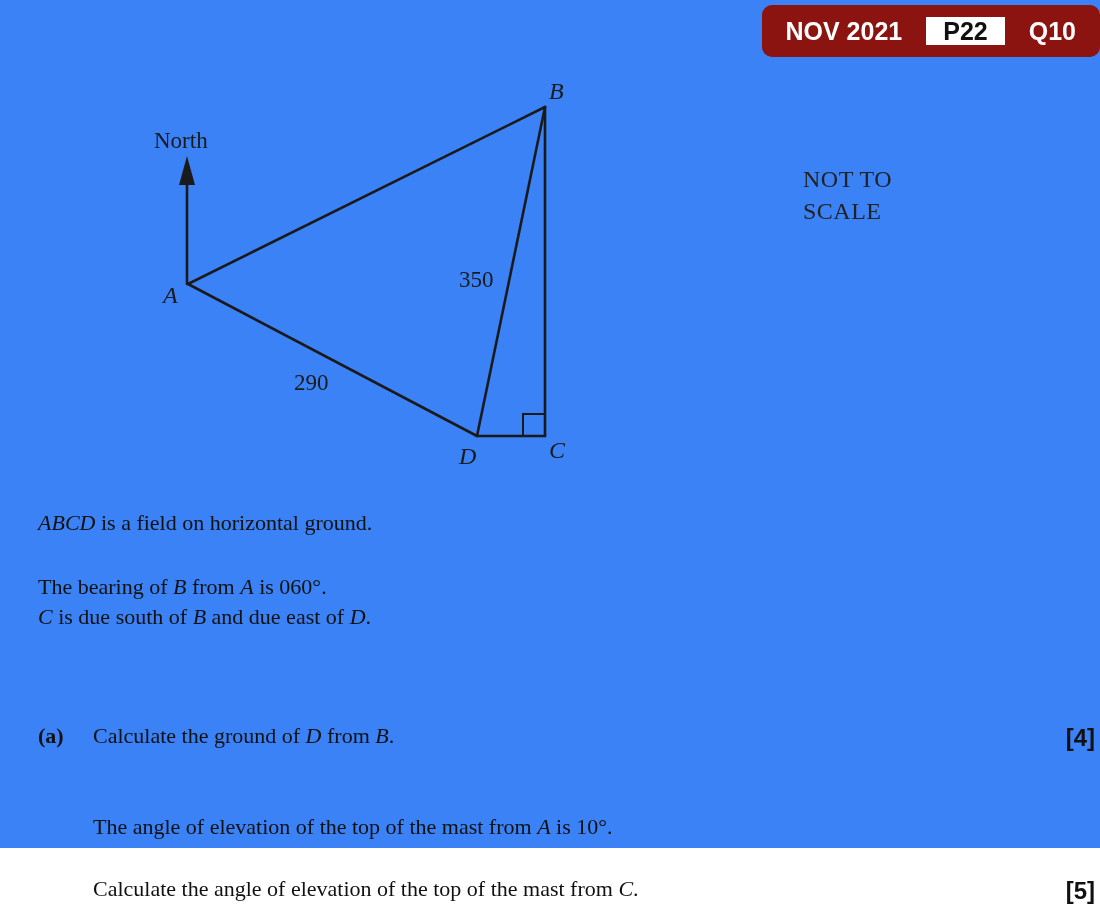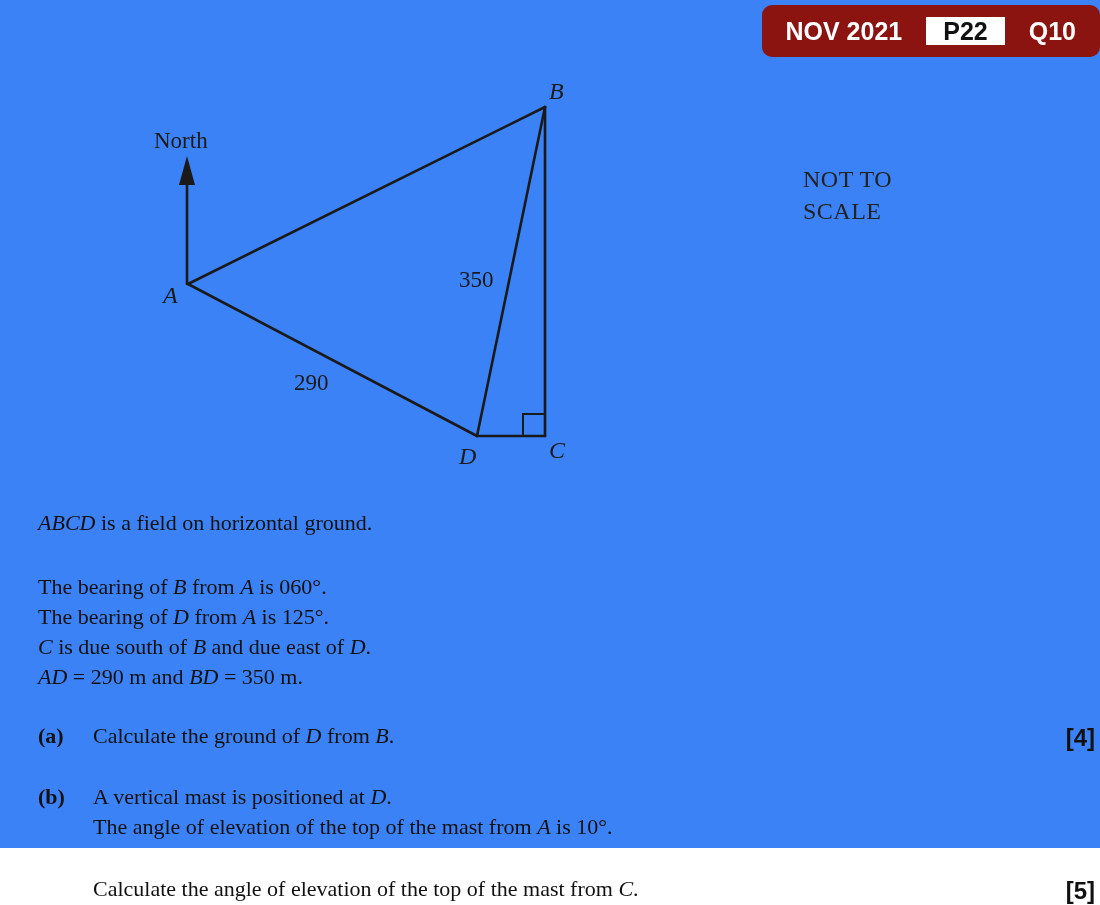--- a/index.html
+++ b/index.html
@@ -147,26 +147,23 @@
 
   <div class="nts">
     <div>NOT TO</div>
     <div>SCALE</div>
   </div>
 
   <div class="tline" style="top:510px;"><span class="it">ABCD</span><span> is a field on horizontal ground.</span></div>
 
   <div class="tline facts" style="top:572px;">
     <div><span>The bearing of </span><span class="it">B</span><span> from </span><span class="it">A</span><span> is 060°.</span></div>
-    <div><span>The bearing of </span><span class="it">D</span><span> from </span><span class="it">A</span><span> is 125°.</span></div>
     <div><span class="it">C</span><span> is due south of </span><span class="it">B</span><span> and due east of </span><span class="it">D</span><span>.</span></div>
-    <div><span class="it">AD</span><span> = 290 m and </span><span class="it">BD</span><span> = 350 m.</span></div>
   </div>
 
   <div class="tline" style="top:723px;"><span class="part-label">(a)</span><span>Calculate the ground of </span><span class="it">D</span><span> from </span><span class="it">B</span><span>.</span></div>
   <div class="mark" style="top:724px;">[4]</div>
 
-  <div class="tline" style="top:784px;"><span class="part-label">(b)</span><span>A vertical mast is positioned at </span><span class="it">D</span><span>.</span></div>
   <div class="tline indent" style="top:814px;font-family:Liberation Serif, serif;"><span>The angle of elevation of the top of the mast from </span><span class="it">A</span><span> is 10°.</span></div>
   <div class="tline indent" style="top:876px;"><span>Calculate the angle of elevation of the top of the mast from </span><span class="it">C</span><span>.</span></div>
   <div class="mark" style="top:877px;">[5]</div>
 
 </div>
 
 </body></html>

